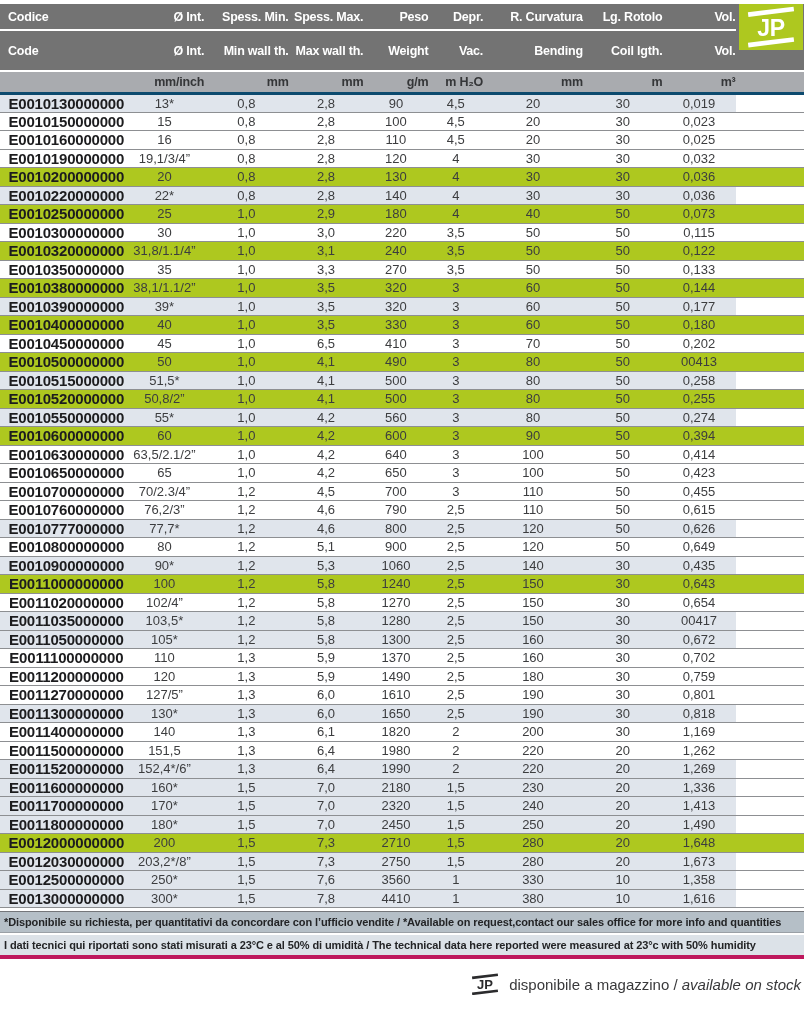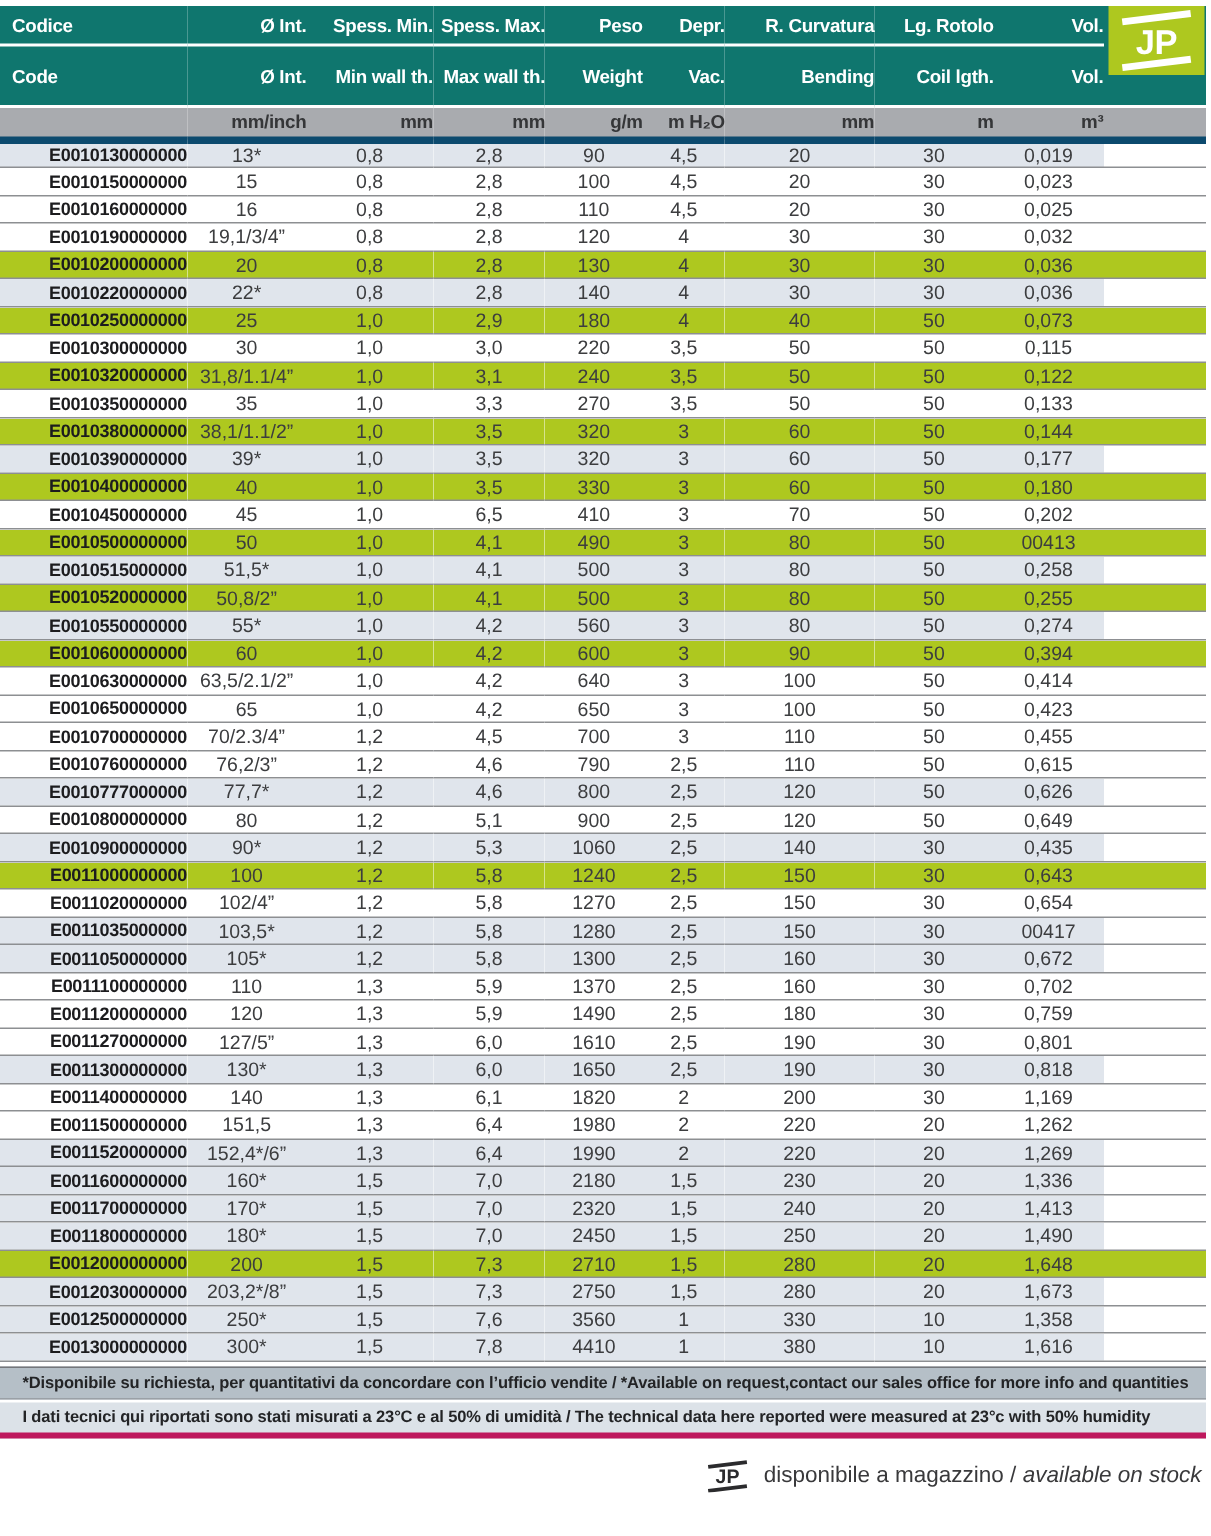--- a/index.html
+++ b/index.html
@@ -16,59 +16,59 @@
     width:804px;
     border-collapse:collapse;
     table-layout:fixed;
   }
   col.c1{width:15.5%} col.c2{width:9.9%} col.c3{width:10.5%} col.c4{width:9.3%}
   col.c5{width:8.1%} col.c6{width:6.8%} col.c7{width:12.4%} col.c8{width:9.9%}
   col.c9{width:9.1%} col.c10{width:8.5%}
 
   thead th { font-weight:bold; text-align:right; letter-spacing:-0.2px; }
   tr.hrow th {
-    background:#0f766e; color:#ffffff;
+    background:#737373; color:#ffffff;
     font-size:12.5px; height:26px;
     border-bottom:2px solid #ffffff;
   }
   tr.hrow th:first-child { text-align:left; padding-left:8px; }
   tr.hrow2 th { height:41px; }
   th.logo-cell {
     background:#ffffff; border-bottom:2px solid #ffffff;
     vertical-align:top; padding:0;
   }
   .jp-badge {
     width:64px; height:46px; margin-left:3px; margin-top:0;
     background:#aec81f;
     display:flex; align-items:center; justify-content:center;
   }
   tr.urow th {
     background:#a9abaf; color:#353638;
     font-size:12.5px; height:22px;
-    border-bottom:5px solid #0c4a6e;
+    border-bottom:3px solid #0c4a6e;
   }
 
   tbody td {
     font-size:13px; text-align:center; height:18.5px;
     border-bottom:1px solid #8d8f92;
     background:#ffffff; color:#3c3d3f;
     white-space:nowrap; overflow:hidden;
   }
   tbody td.code {
-    text-align:right; padding-left:8px;
-    font-weight:bold; color:#1c1c1e; font-size:12px; letter-spacing:-0.2px;
+    text-align:center; padding-left:8px;
+    font-weight:bold; color:#1c1c1e; font-size:15px; letter-spacing:-0.2px;
   }
   tr.request td { background:#e0e5ec; }
   tr.request td:last-child { background:#ffffff; }
   tr.stock td { background:#aec81f; }
 
   .note {
     width:804px; font-weight:bold; color:#232426;
     font-size:11px; letter-spacing:-0.1px;
-    padding:4px 0 4px 15px;
+    padding:4px 0 4px 4px;
   }
   .note1 { background:#b5bfc7; margin-top:3px; border-top:1px solid #74767a; border-bottom:1px solid #9aa0a6; }
   .note2 { background:#dce2e8; margin-top:2px; border-bottom:4px solid #be185d; }
 
   .legend {
     margin-top:14px; padding-right:6px;
     display:flex; justify-content:flex-end; align-items:center; gap:9px;
     font-size:15px; color:#39393b;
   }
   .legend .en { font-style:italic; }

